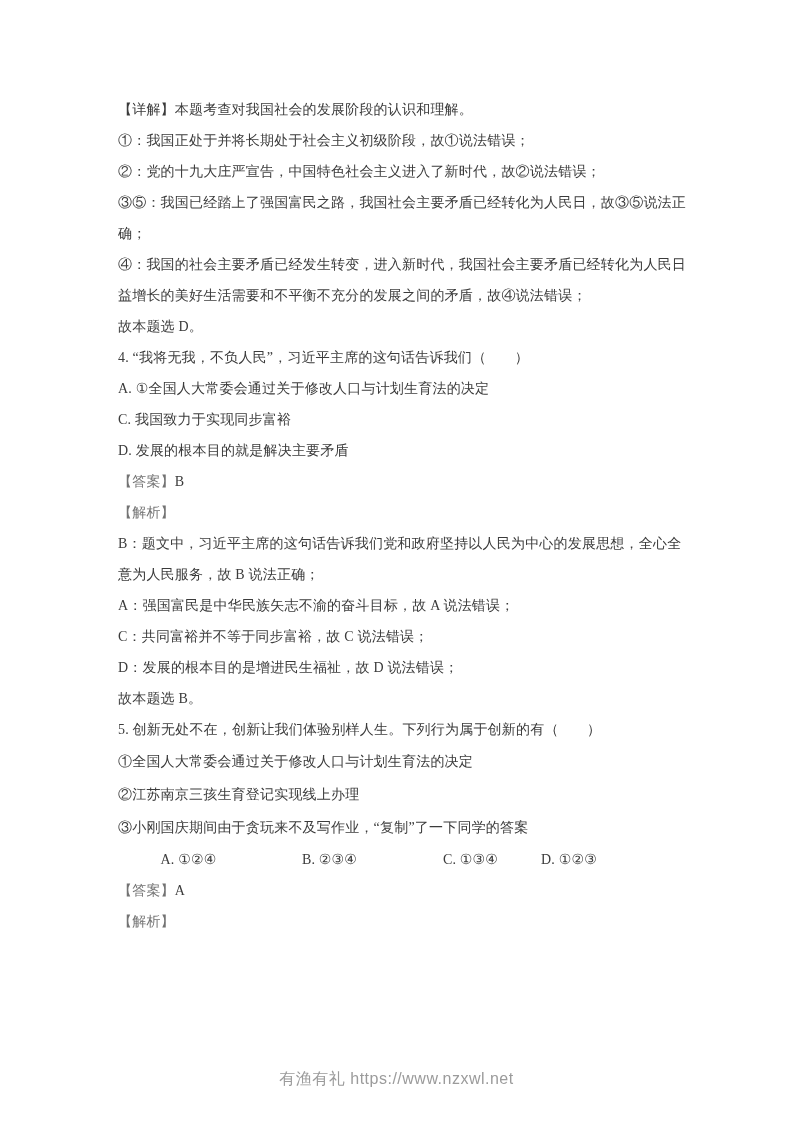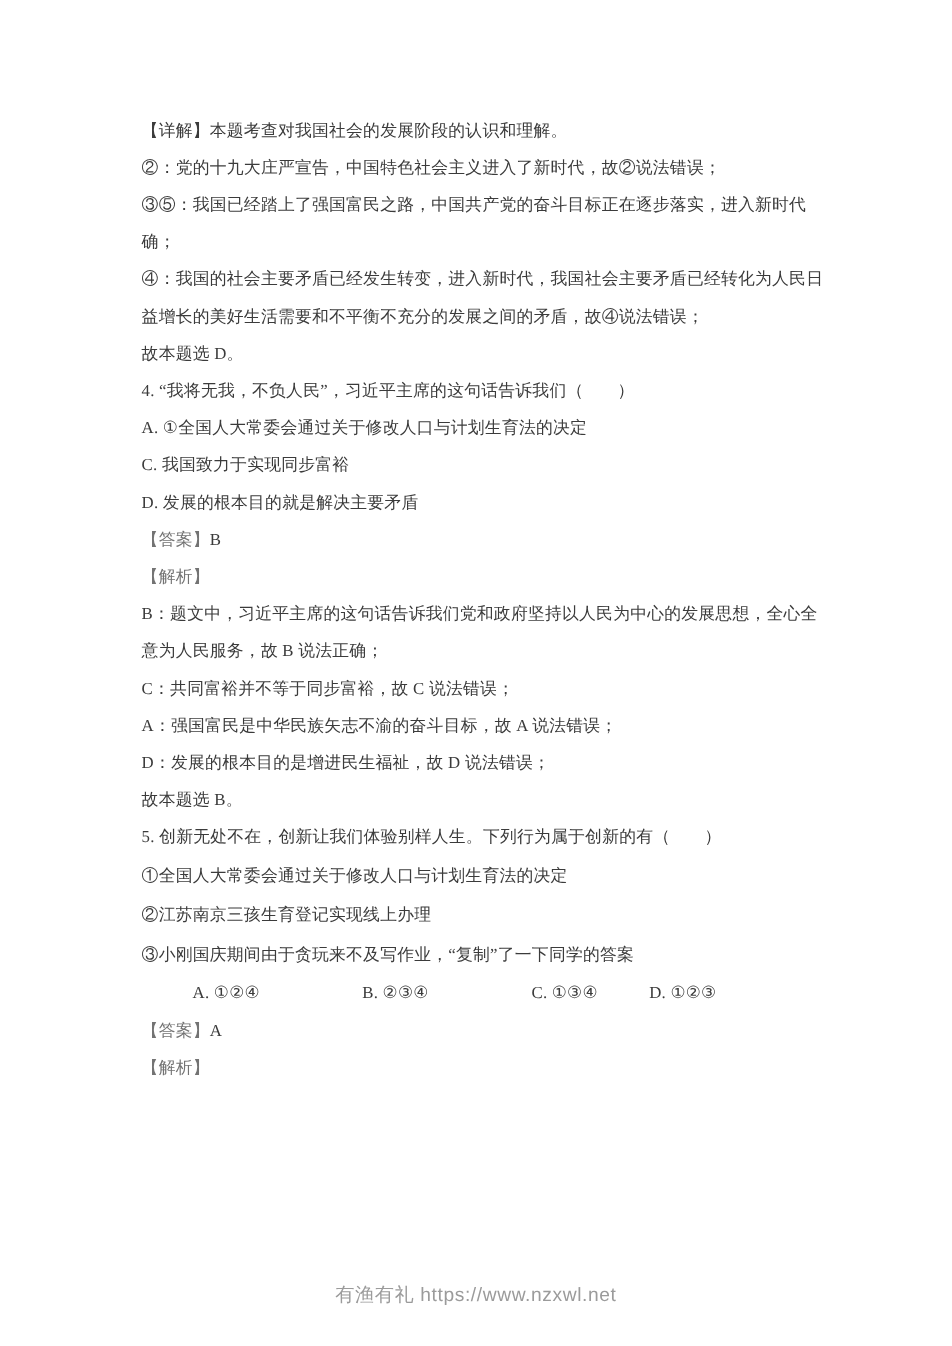--- a/index.html
+++ b/index.html
@@ -59,39 +59,40 @@
     letter-spacing: 0.5px;
   }
 </style>
 </head>
 <body>
 
 <div class="content">
 
   <section>
     <p class="line">【详解】本题考查对我国社会的发展阶段的认识和理解。</p>
+    <p class="line">①：我国正处于并将长期处于社会主义初级阶段，故①说法错误；</p>
     <p class="line">②：党的十九大庄严宣告，中国特色社会主义进入了新时代，故②说法错误；</p>
-    <p class="line">③⑤：我国已经踏上了强国富民之路，中国共产党的奋斗目标正在逐步落实，进入新时代</p>
+    <p class="line">③⑤：我国已经踏上了强国富民之路，我国社会主要矛盾已经转化为人民日，故③⑤说法正</p>
     <p class="line">确；</p>
     <p class="line">④：我国的社会主要矛盾已经发生转变，进入新时代，我国社会主要矛盾已经转化为人民日</p>
     <p class="line">益增长的美好生活需要和不平衡不充分的发展之间的矛盾，故④说法错误；</p>
     <p class="line">故本题选 D。</p>
   </section>
 
   <section>
     <p class="line">4. “我将无我，不负人民”，习近平主席的这句话告诉我们（　　）</p>
     <p class="line">A. ①全国人大常委会通过关于修改人口与计划生育法的决定</p>
     <p class="line">C. 我国致力于实现同步富裕</p>
     <p class="line">D. 发展的根本目的就是解决主要矛盾</p>
     <p class="line"><span class="accent">【答案】</span><span>B</span></p>
     <p class="line"><span class="accent">【解析】</span></p>
     <p class="line">B：题文中，习近平主席的这句话告诉我们党和政府坚持以人民为中心的发展思想，全心全</p>
     <p class="line">意为人民服务，故 B 说法正确；</p>
+    <p class="line">A：强国富民是中华民族矢志不渝的奋斗目标，故 A 说法错误；</p>
     <p class="line">C：共同富裕并不等于同步富裕，故 C 说法错误；</p>
-    <p class="line">A：强国富民是中华民族矢志不渝的奋斗目标，故 A 说法错误；</p>
     <p class="line">D：发展的根本目的是增进民生福祉，故 D 说法错误；</p>
     <p class="line">故本题选 B。</p>
   </section>
 
   <section>
     <p class="line">5. 创新无处不在，创新让我们体验别样人生。下列行为属于创新的有（　　）</p>
     <p class="line q5-item">①全国人大常委会通过关于修改人口与计划生育法的决定</p>
     <p class="line q5-item">②江苏南京三孩生育登记实现线上办理</p>
     <p class="line q5-item">③小刚国庆期间由于贪玩来不及写作业，“复制”了一下同学的答案</p>
     <div class="choices">

